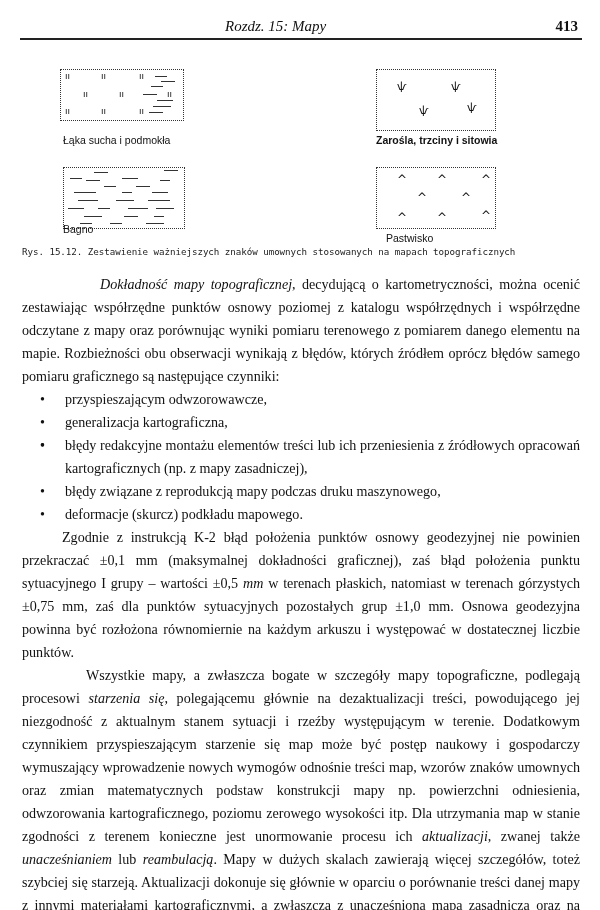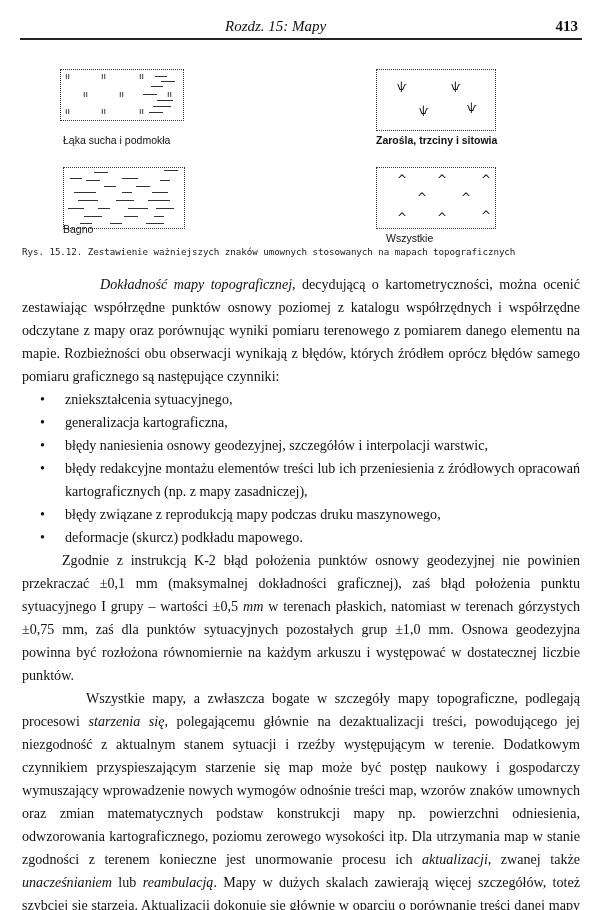--- a/index.html
+++ b/index.html
@@ -121,32 +121,32 @@
   <div class="sym" style="left:376px; top:112px; width:118px; height:60px;">
     <span class="glyph" style="left:20px; top:6px; font-size:12px;">^</span>
     <span class="glyph" style="left:60px; top:6px; font-size:12px;">^</span>
     <span class="glyph" style="left:104px; top:6px; font-size:12px;">^</span>
     <span class="glyph" style="left:40px; top:24px; font-size:12px;">^</span>
     <span class="glyph" style="left:84px; top:24px; font-size:12px;">^</span>
     <span class="glyph" style="left:20px; top:44px; font-size:12px;">^</span>
     <span class="glyph" style="left:60px; top:44px; font-size:12px;">^</span>
     <span class="glyph" style="left:104px; top:42px; font-size:12px;">^</span>
   </div>
-  <span class="sym-label" style="left:386px; top:177px;">Wszystkie</span>
+  <span class="sym-label" style="left:386px; top:177px;">Pastwisko</span>
 </div>
 
 <div class="caption">Rys. 15.12. Zestawienie ważniejszych znaków umownych stosowanych na mapach topograficznych</div>
 
 <div class="text">
   <p><em>Dokładność mapy topograficznej</em><span>, decydującą o kartometryczności, można ocenić zestawiając współrzędne punktów osnowy poziomej z katalogu współrzędnych i współrzędne odczytane z mapy oraz porównując wyniki pomiaru terenowego z pomiarem danego elementu na mapie. Rozbieżności obu obserwacji wynikają z błędów, których źródłem oprócz błędów samego pomiaru graficznego są następujące czynniki:</span></p>
 
   <ul>
-    <li><span class="bullet">•</span><span>zniekształcenia sytuacyjnego,</span></li>
+    <li><span class="bullet">•</span><span>przyspieszającym odwzorowawcze,</span></li>
     <li><span class="bullet">•</span><span>generalizacja kartograficzna,</span></li>
-    <li><span class="bullet">•</span><span>błędy naniesienia osnowy geodezyjnej, szczegółów i interpolacji warstwic,</span></li>
+    <li><span class="bullet">•</span></li>
     <li class="wrap"><span class="bullet">•</span><span>błędy redakcyjne montażu elementów treści lub ich przeniesienia z źródłowych opracowań kartograficznych (np. z mapy zasadniczej),</span></li>
     <li><span class="bullet">•</span><span>błędy związane z reprodukcją mapy podczas druku maszynowego,</span></li>
     <li><span class="bullet">•</span><span>deformacje (skurcz) podkładu mapowego.</span></li>
   </ul>
 
   <p class="indent-small"><span>Zgodnie z instrukcją K-2 błąd położenia punktów osnowy geodezyjnej nie powinien przekraczać ±0,1 mm (maksymalnej dokładności graficznej), zaś błąd położenia punktu sytuacyjnego I grupy – wartości ±0,5 </span><em>mm</em><span> w terenach płaskich, natomiast w terenach górzystych ±0,75 mm, zaś dla punktów sytuacyjnych pozostałych grup ±1,0 mm. Osnowa geodezyjna powinna być rozłożona równomiernie na każdym arkuszu i występować w dostatecznej liczbie punktów.</span></p>
 
   <p style="text-indent:64px;"><span>Wszystkie mapy, a zwłaszcza bogate w szczegóły mapy topograficzne, podlegają procesowi </span><em>starzenia się</em><span>, polegającemu głównie na dezaktualizacji treści, powodującego jej niezgodność z aktualnym stanem sytuacji i rzeźby występującym w terenie. Dodatkowym czynnikiem przyspieszającym starzenie się map może być postęp naukowy i gospodarczy wymuszający wprowadzenie nowych wymogów odnośnie treści map, wzorów znaków umownych oraz zmian matematycznych podstaw konstrukcji mapy np. powierzchni odniesienia, odwzorowania kartograficznego, poziomu zerowego wysokości itp. Dla utrzymania map w stanie zgodności z terenem konieczne jest unormowanie procesu ich </span><em>aktualizacji</em><span>, zwanej także </span><em>unacześnianiem</em><span> lub </span><em>reambulacją</em><span>. Mapy w dużych skalach zawierają więcej szczegółów, toteż szybciej się starzeją. Aktualizacji dokonuje się głównie w oparciu o porównanie treści danej mapy z innymi materiałami kartograficznymi, a zwłaszcza z unacześnioną mapą zasadniczą oraz na podstawie powtarzanych okresowo zdjęć lotniczych i satelitarnych. Ważną informacją dotyczącą aktualności mapy jest rok jej wydania, który powinien być podany na każdym arkuszu. Zasady aktualizacji mapy zasadniczej w ramach tzw. </span><em>pomiarów uzupełniających</em><span> zostały bardziej szczegółowo omówione w rozdziale 16.</span></p>
 </div>
 

